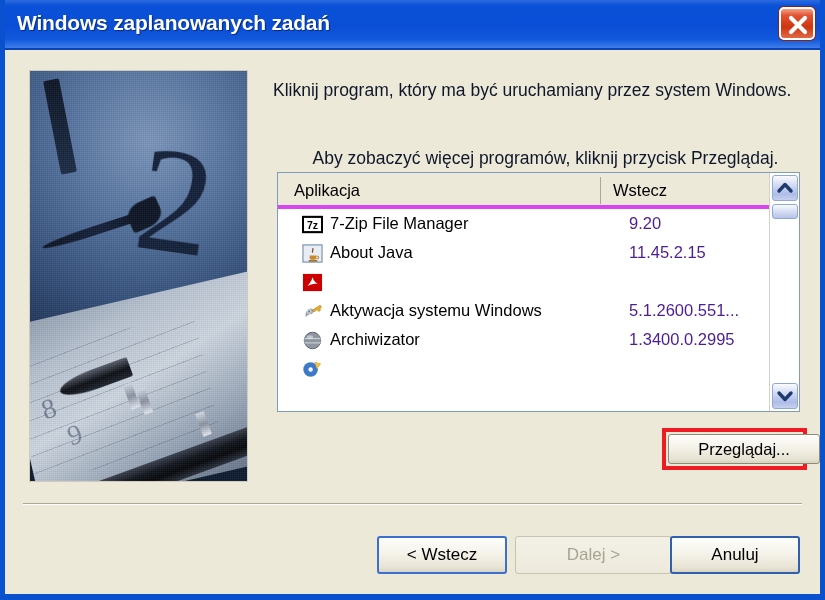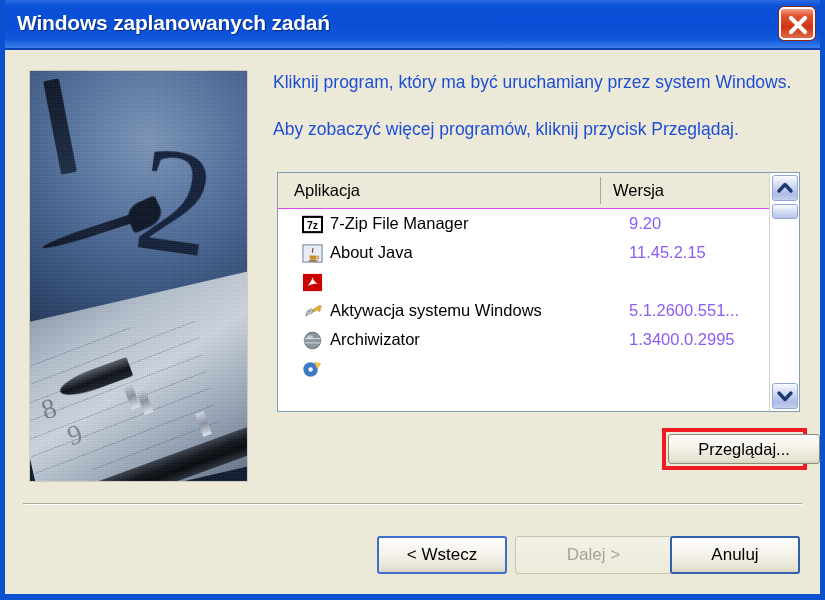--- a/index.html
+++ b/index.html
@@ -143,40 +143,41 @@
   .pen-ring.r3 { left: 169px; bottom: 45px; height: 24px;}
   .num-8 { position:absolute; left:12px; bottom:56px; font-size:28px; color:#5d6a7e; transform:rotate(-18deg); font-family:"Liberation Serif",serif; opacity:.75;}
   .num-9 { position:absolute; left:38px; bottom:30px; font-size:28px; color:#5d6a7e; transform:rotate(-18deg); font-family:"Liberation Serif",serif; opacity:.7;}
 
   
   .instr {
     position: absolute;
     left: 268px;
     width: 545px;
     font-size: 17.5px;
-    color: #1d4ed8;
+    color: #0f172a;
     line-height: 25px;
+    margin-top: 8px;
   }
   .instr-1 { top: 70px; }
-  .instr-2 { top: 117px; }
+  .instr-2 { top: 138px; text-align: center; }
 
   
   .listbox {
     position: absolute;
     left: 272px; top: 172px;
     width: 523px; height: 240px;
     background: #ffffff;
     border: 1px solid #7F9DB9;
     overflow: hidden;
   }
   .list-header {
     position: absolute; left: 0; top: 0;
     width: 100%; height: 36px;
     background: #ECE9D8;
-    border-bottom: 1px solid #d946ef;
+    border-bottom: 4px solid #d946ef;
   }
   .hdr-app {
     position: absolute; left: 16px; top: 8px;
     font-size: 16.5px; color: #000;
   }
   .hdr-ver {
     position: absolute; left: 335px; top: 8px;
     font-size: 16.5px; color: #000;
   }
   .hdr-divider {
@@ -200,21 +201,21 @@
   .row-icon {
     position: absolute; left: 8px; top: 4px;
     width: 21px; height: 21px;
   }
   .row-name {
     position: absolute; left: 36px; top: 4px;
     font-size: 16.5px; color: #000; white-space: nowrap;
   }
   .row-ver {
     position: absolute; left: 335px; top: 4px;
-    font-size: 16.5px; color: #8b5cf6; white-space: nowrap;
+    font-size: 16.5px; color: #4c1d95; white-space: nowrap;
   }
 
   
   .scrollbar {
     position: absolute;
     right: 0px; top: 0px;
     width: 30px; height: 238px;
     background: #ffffff;
     border-left: 1px solid #D4D0C8;
   }
@@ -315,21 +316,21 @@
     <div class="grain"></div>
   </div>
 
   <div class="instr instr-1">Kliknij program, który ma być uruchamiany przez system Windows.</div>
   <div class="instr instr-2">Aby zobaczyć więcej programów, kliknij przycisk Przeglądaj.</div>
 
   <div class="listbox">
     <div class="list-header">
       <div class="hdr-app">Aplikacja</div>
       <div class="hdr-divider"></div>
-      <div class="hdr-ver">Wersja</div>
+      <div class="hdr-ver">Wstecz</div>
       <div class="hdr-divider2"></div>
     </div>
 
     <div class="rows">
 
       <div class="row">
         <svg class="row-icon" viewBox="0 0 22 22">
           <rect x="1" y="3" width="20" height="16" fill="#ffffff" stroke="#000" stroke-width="2.2"></rect>
           <text x="11" y="15.5" font-size="11" font-weight="bold" fill="#000" text-anchor="middle" font-family="Liberation Sans, sans-serif">7z</text>
         </svg>

